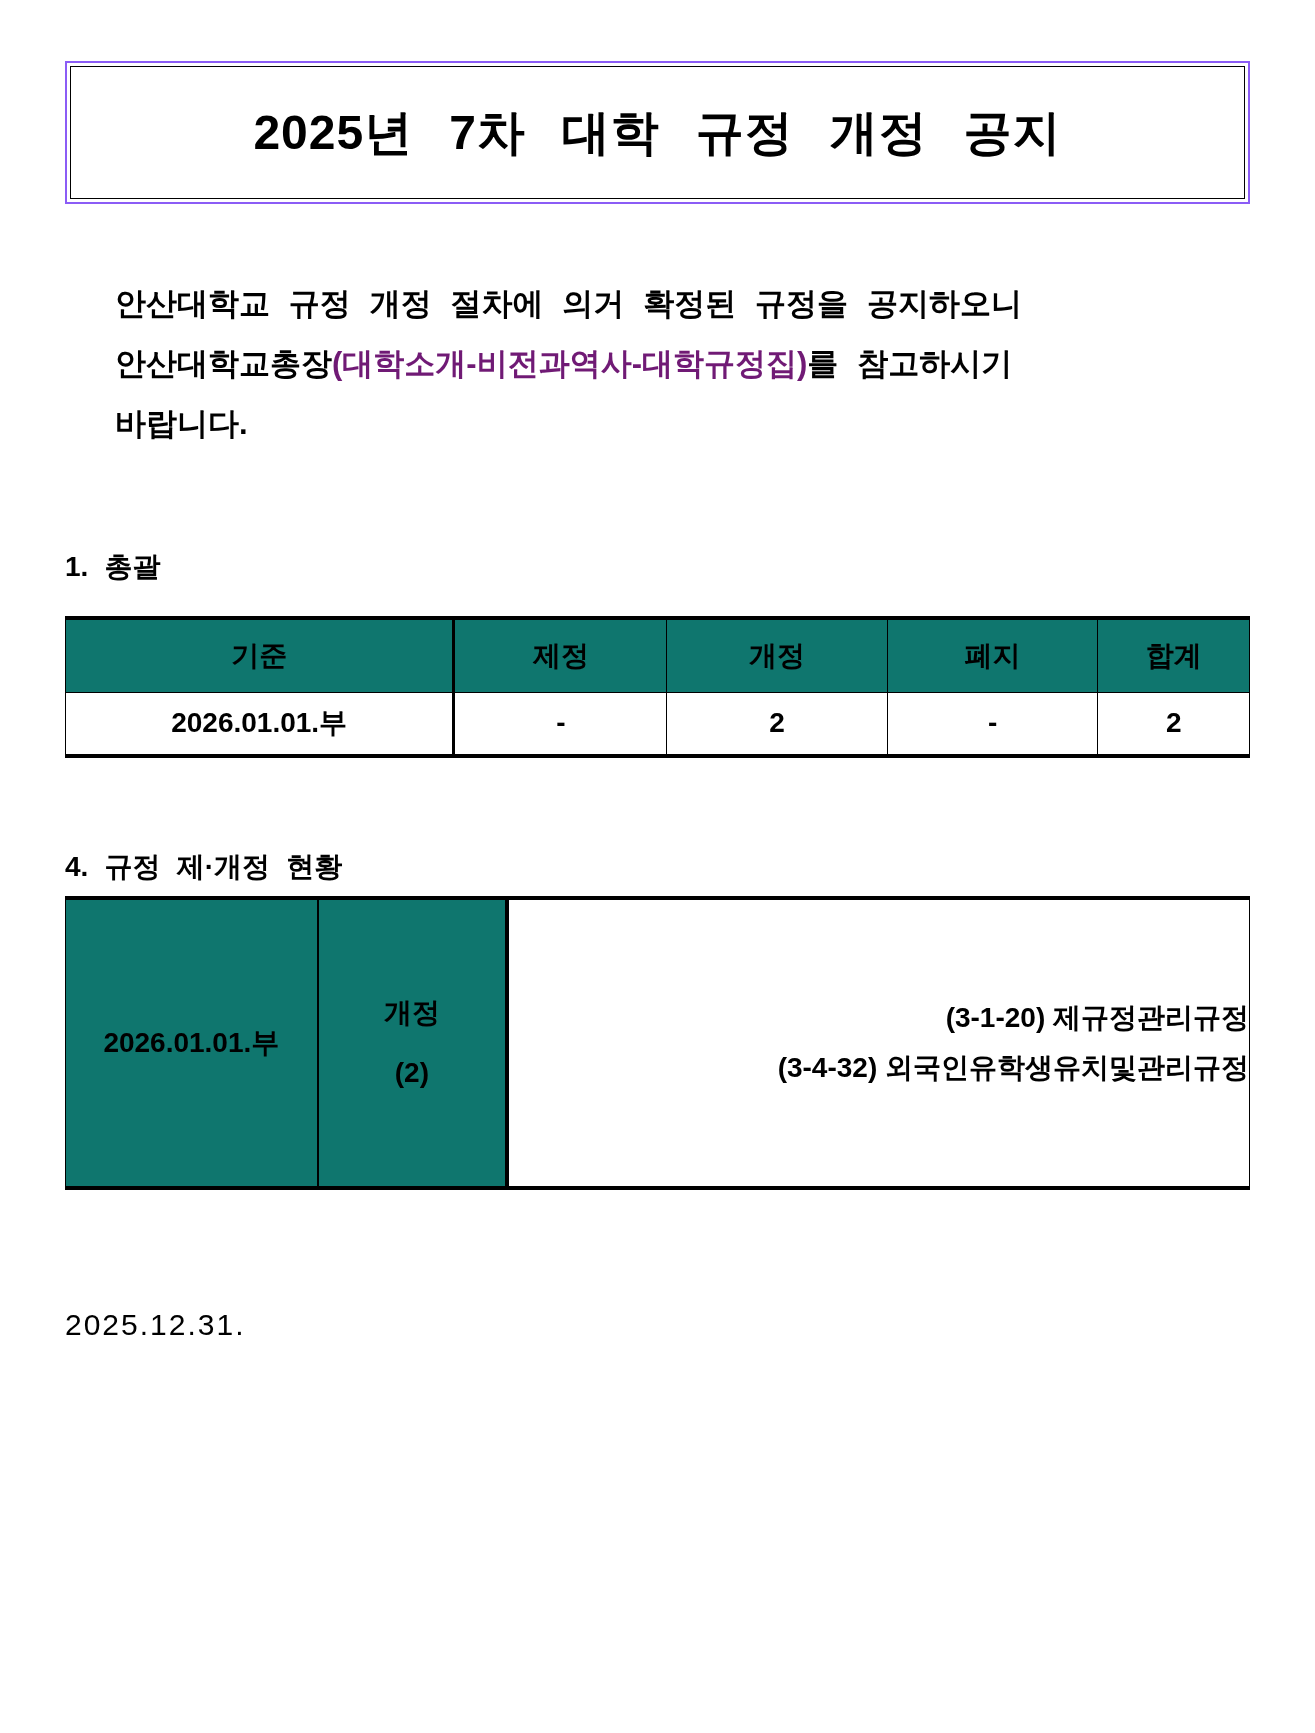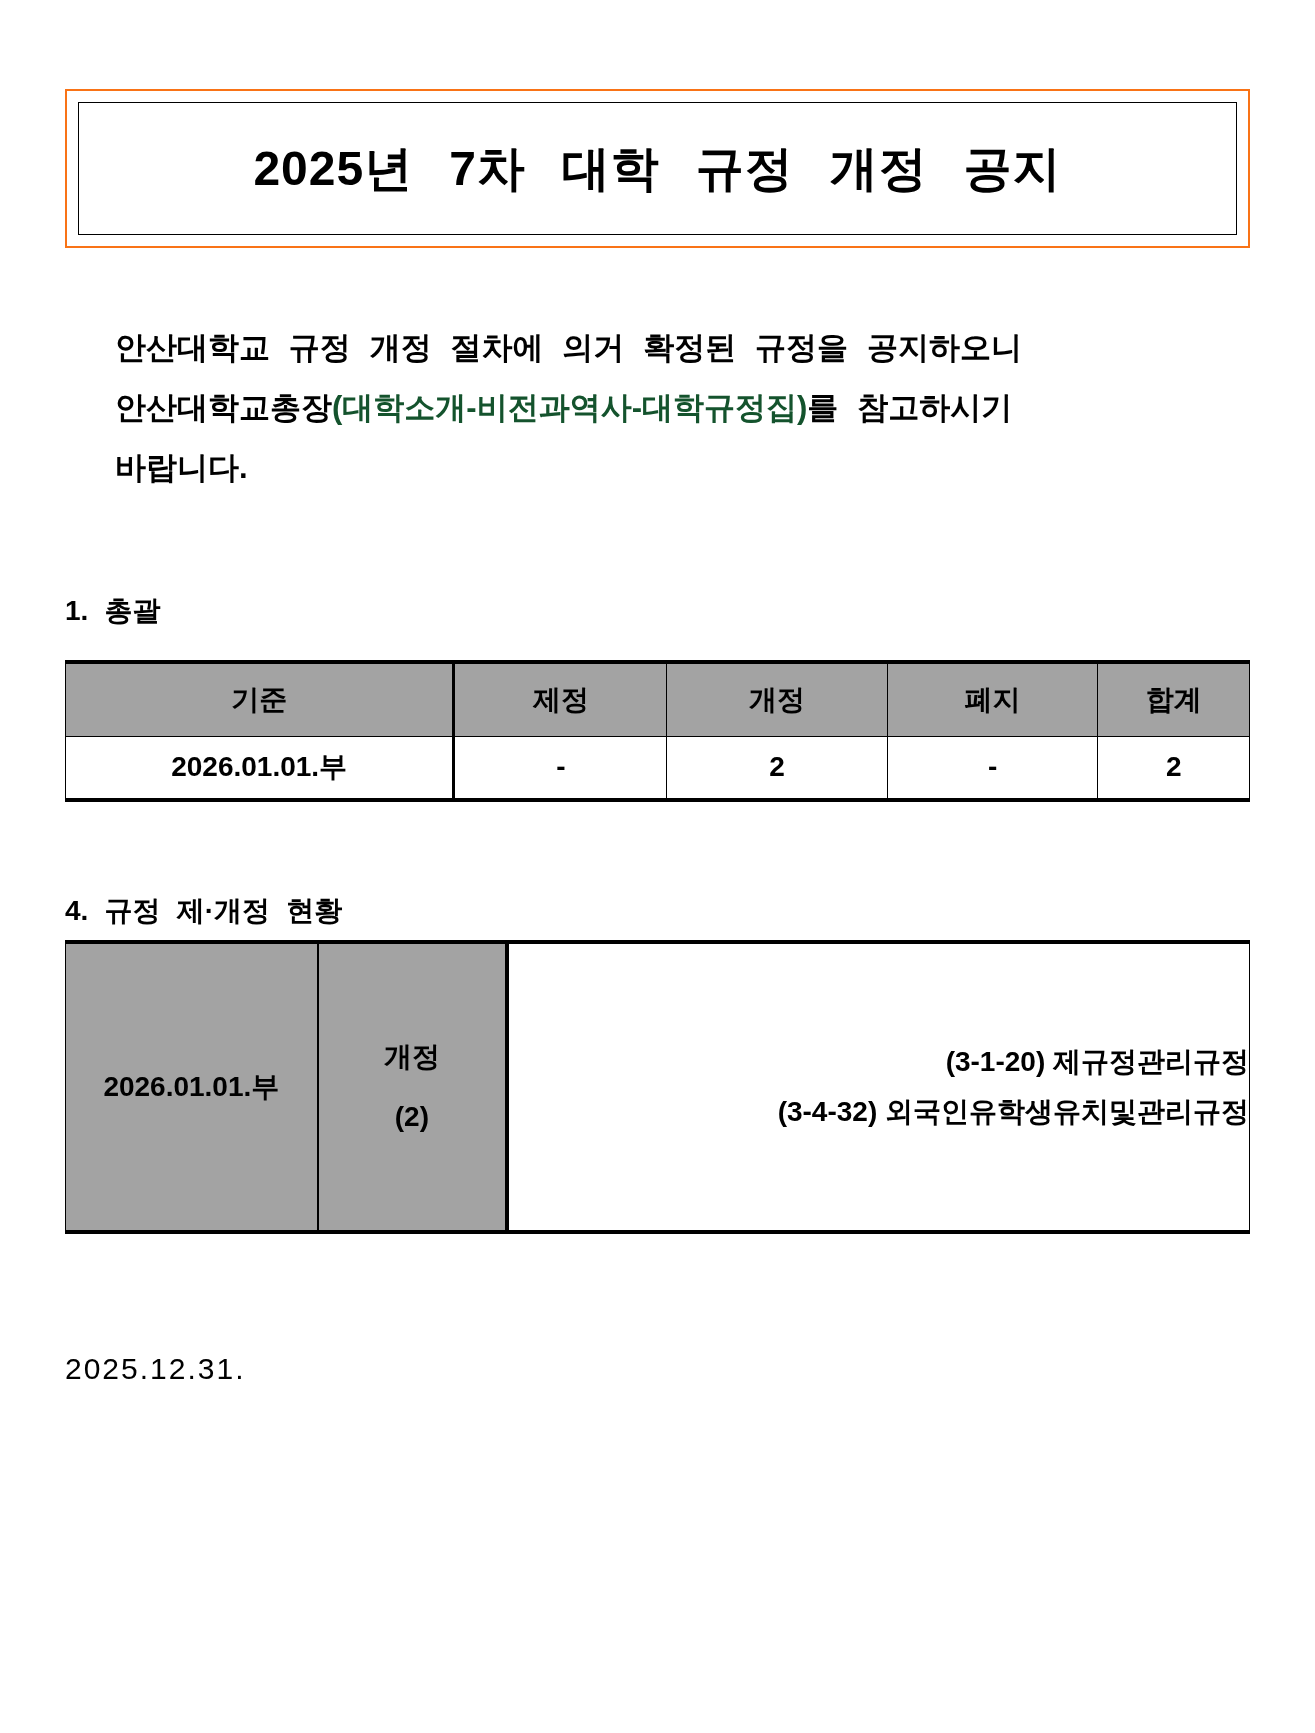--- a/index.html
+++ b/index.html
@@ -13,23 +13,23 @@
   }
   .page {
     width: 1315px;
     height: 1733px;
     padding: 0 65px;
     background: #ffffff;
   }
 
   
   .title-box {
-    margin-top: 89px;
-    border: 2px solid #f97316;
-    padding: 11px;
+    margin-top: 61px;
+    border: 2px solid #8b5cf6;
+    padding: 3px;
   }
   .title-box-inner {
     border: 1px solid #000000;
     height: 133px;
     display: flex;
     align-items: center;
     justify-content: center;
   }
   .title-text {
     font-size: 48px;
@@ -42,21 +42,21 @@
   .intro {
     margin-top: 70px;
     margin-left: 50px;
     width: 958px;
     text-align: left;
     font-size: 31px;
     font-weight: bold;
     line-height: 60px;
     word-spacing: 0.33em;
   }
-  .link-blue { color: #14532d; }
+  .link-blue { color: #701a75; }
 
   
   .section-heading {
     font-size: 28px;
     font-weight: bold;
     word-spacing: 0.3em;
   }
   .section-heading.first  { margin-top: 94px; }
   .section-heading.second { margin-top: 90px; }
 
@@ -66,21 +66,21 @@
     border-collapse: collapse;
     table-layout: fixed;
   }
   th, td {
     border: 1px solid #000000;
     text-align: center;
     font-size: 28px;
     font-weight: bold;
     color: #000000;
   }
-  .gray-cell { background: #a3a3a3; }
+  .gray-cell { background: #0f766e; }
 
   .summary-table {
     margin-top: 30px;
     border-top: 4px solid #000000;
     border-bottom: 4px solid #000000;
   }
   .summary-table th { height: 74px; }
   .summary-table td { height: 64px; }
   .summary-table .col-divider-thick { border-right: 3px solid #000000; }
 

